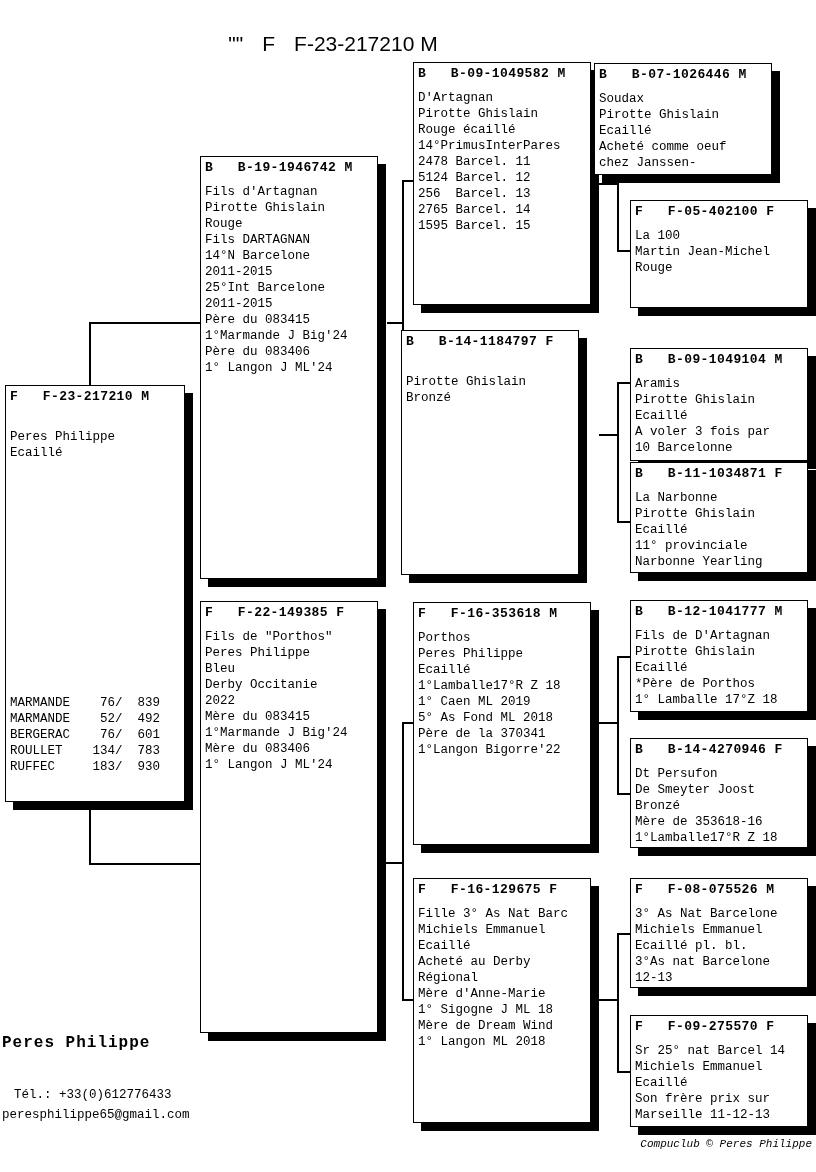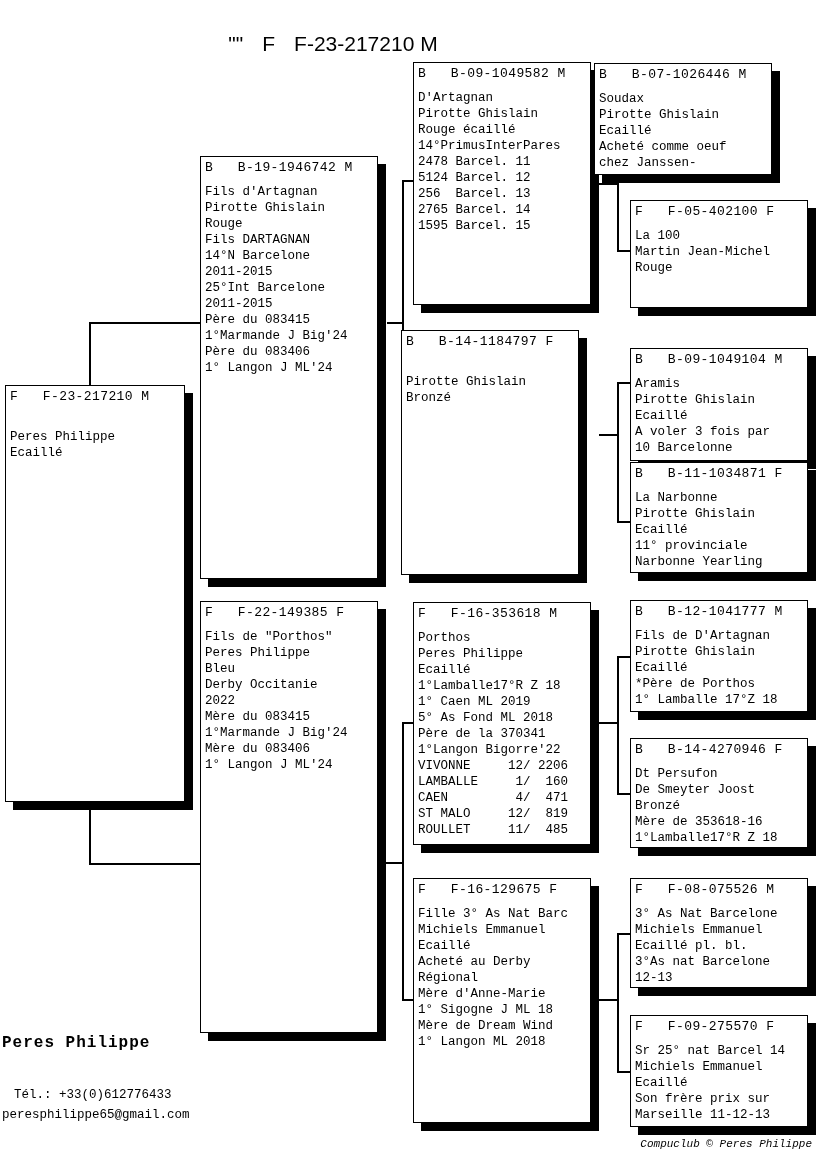--- a/index.html
+++ b/index.html
@@ -13,21 +13,21 @@
     font-family:"Liberation Sans", sans-serif; font-size:21px; line-height:26px;
     white-space:pre; color:#000;
   }
   .title .tpart { margin-right:19px; }
   .title .tpart:last-child { margin-right:12px; }
   .pbox {
     position:absolute; background:#fff; border:1px solid #000;
     box-shadow:8px 8px 0 #000; padding:3px 2px 0 4px;
   }
   .hdr {
-    font-weight:normal; font-size:13px; line-height:16px;
+    font-weight:bold; font-size:13px; line-height:16px;
     letter-spacing:0.4px; white-space:pre; margin-bottom:8px;
   }
   .pbody, .results {
     font-size:12.5px; line-height:16px; white-space:pre;
   }
   .results-abs { position:absolute; left:4px; top:309px; }
   .line { position:absolute; background:#000; }
   .owner {
     position:absolute; left:2px; top:1034px;
     font-size:16px; font-weight:bold; letter-spacing:1px; white-space:pre;
@@ -81,20 +81,25 @@
   <div class="line" style="left:599px;top:999px;width:19px;height:2px"></div>
   <div class="line" style="left:617px;top:933px;width:2px;height:140px"></div>
   <div class="line" style="left:617px;top:933px;width:14px;height:2px"></div>
   <div class="line" style="left:617px;top:1071px;width:14px;height:2px"></div>
 
   <div class="pbox" style="left:5px;top:385px;width:180px;height:417px">
     <div class="hdr">F   F-23-217210 M</div>
     <div class="pbody">
 Peres Philippe
 Ecaillé</div>
+    <div class="results results-abs">MARMANDE    76/  839
+MARMANDE    52/  492
+BERGERAC    76/  601
+ROULLET    134/  783
+RUFFEC     183/  930</div>
   </div>
 
   <div class="pbox" style="left:200px;top:156px;width:178px;height:423px">
     <div class="hdr">B   B-19-1946742 M</div>
     <div class="pbody">Fils d'Artagnan
 Pirotte Ghislain
 Rouge
 Fils DARTAGNAN
 14°N Barcelone
 2011-2015
@@ -139,25 +144,20 @@
   <div class="pbox" style="left:413px;top:602px;width:178px;height:243px">
     <div class="hdr">F   F-16-353618 M</div>
     <div class="pbody">Porthos
 Peres Philippe
 Ecaillé
 1°Lamballe17°R Z 18
 1° Caen ML 2019
 5° As Fond ML 2018
 Père de la 370341
 1°Langon Bigorre'22</div>
-    <div class="results">VIVONNE     12/ 2206
-LAMBALLE     1/  160
-CAEN         4/  471
-ST MALO     12/  819
-ROULLET     11/  485</div>
   </div>
   <div class="pbox" style="left:413px;top:878px;width:178px;height:245px">
     <div class="hdr">F   F-16-129675 F</div>
     <div class="pbody">Fille 3° As Nat Barc
 Michiels Emmanuel
 Ecaillé
 Acheté au Derby
 Régional
 Mère d'Anne-Marie
 1° Sigogne J ML 18

